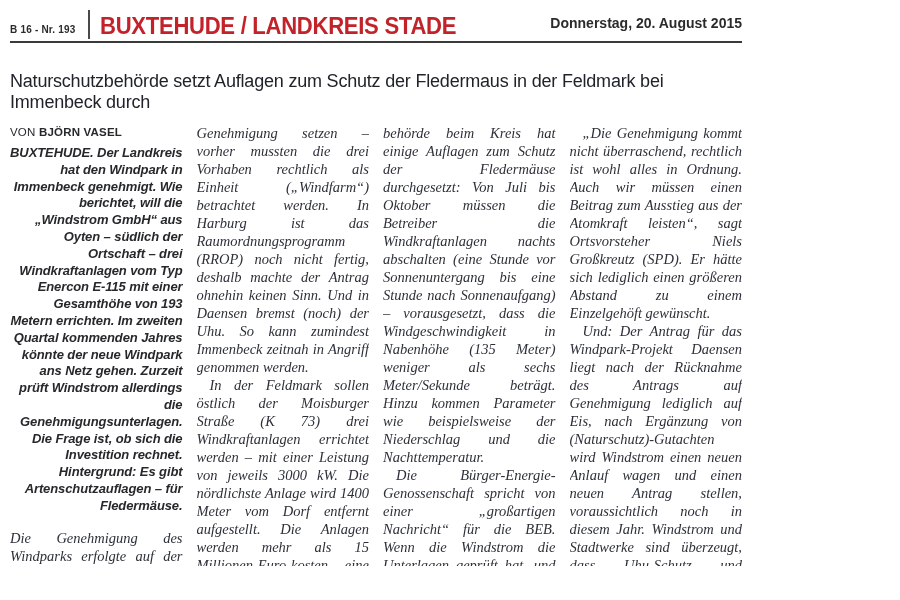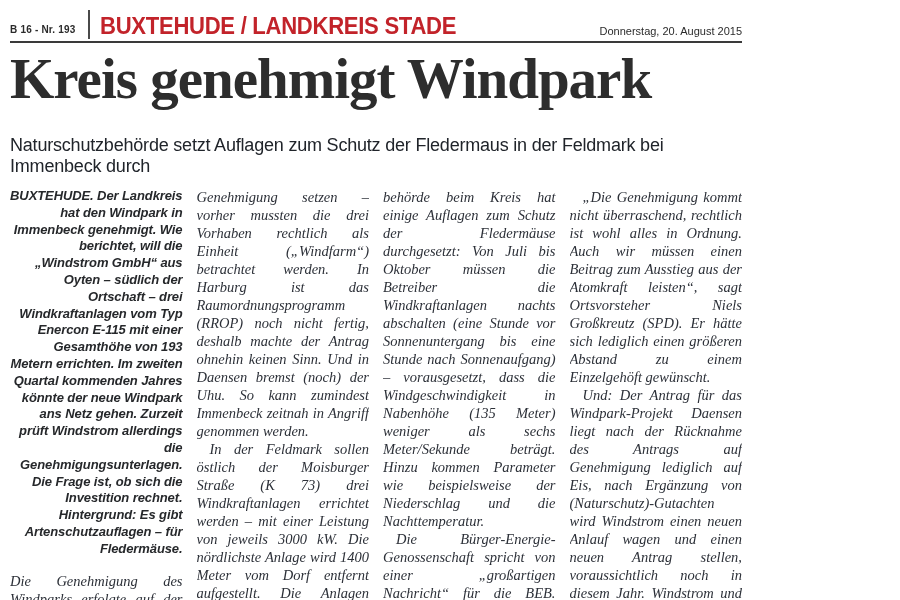--- a/index.html
+++ b/index.html
@@ -39,24 +39,25 @@
     font-weight: bold;
     letter-spacing: -0.3px;
     line-height: 1;
     padding-bottom: 2px;
     white-space: nowrap;
     transform-origin: left bottom;
     transform: scaleX(0.96);
   }
   .date {
     margin-left: auto;
-    font-size: 11px;
+    font-size: 14px;
     color: #2b2b2b;
-    padding-bottom: 3px;
+    padding-bottom: 9px;
     white-space: nowrap;
+    font-weight: bold;
   }
   .rule {
     height: 2px;
     background: #3a3a3a;
     margin-top: 1px;
   }
   
   .headline {
     font-family: "Liberation Serif", serif;
     font-weight: bold;
@@ -117,26 +118,26 @@
 
   <div class="topbar">
     <span class="issue">B 16 - Nr. 193</span>
     <span class="vline"></span>
     <span class="section-title" style="color: rgb(194, 35, 42);">BUXTEHUDE / LANDKREIS STADE</span>
     <span class="date">Donnerstag, 20. August 2015</span>
   </div>
 
   <div class="rule"></div>
 
-  <h1 class="headline">Kreis genehmigt Windpark</h1>
 
   <h2 class="subheadline">Naturschutzbehörde setzt Auflagen zum Schutz der Fledermaus in der Feldmark bei Immenbeck durch</h2>
 
   <div class="columns">
     <div class="col" id="col-0">
+      <div class="byline"><span>VON </span><b>BJÖRN VASEL</b></div>
     <p class="intro">BUXTEHUDE. Der Landkreis hat den Windpark in Immenbeck genehmigt. Wie berichtet, will die „Windstrom GmbH“ aus Oyten – südlich der Ortschaft – drei Windkraftanlagen vom Typ Enercon E-115 mit einer Gesamthöhe von 193 Metern errichten. Im zweiten Quartal kommenden Jahres könnte der neue Windpark ans Netz gehen. Zurzeit prüft Windstrom allerdings die Genehmigungsunterlagen. Die Frage ist, ob sich die Investition rechnet. Hintergrund: Es gibt Artenschutzauflagen – für Fledermäuse.</p>
         <p class="body">Die Genehmigung des Windparks erfolgte auf der Basis des Bundesimmissionsschutzgesetzes – kurz BImSchG. Eine Umweltverträglichkeitsprüfung war laut Kreis-Sprecher Christian Schmidt nicht erforderlich. Nachdem die Windstrom (vorerst) ihre Anträge für die Windparks in Daensen und in Ardestorf/Elstorf zurückgezogen hatte, konnte die Behörde ihren Stempel unter die „BImSch“-</p>
       </div>
     <div class="col" id="col-1">
         <p class="body">Genehmigung setzen – vorher mussten die drei Vorhaben rechtlich als Einheit („Windfarm“) betrachtet werden. In Harburg ist das Raumordnungsprogramm (RROP) noch nicht fertig, deshalb machte der Antrag ohnehin keinen Sinn. Und in Daensen bremst (noch) der Uhu. So kann zumindest Immenbeck zeitnah in Angriff genommen werden.</p>
         <p class="body indent">In der Feldmark sollen östlich der Moisburger Straße (K 73) drei Windkraftanlagen errichtet werden – mit einer Leistung von jeweils 3000 kW. Die nördlichste Anlage wird 1400 Meter vom Dorf entfernt aufgestellt. Die Anlagen werden mehr als 15 Millionen Euro kosten – eine Anlage wird voraussichtlich der Bürger-Energie-Genossenschaft gehören. Sie wird ihre Drei-Megawatt-Mühle im Pool mit den Eigentümern der beiden anderen Räder – der Windstrom und den Grundstückseigentümern – betreiben.</p>
       </div>
     <div class="col" id="col-2">
         <p class="body">behörde beim Kreis hat einige Auflagen zum Schutz der Fledermäuse durchgesetzt: Von Juli bis Oktober müssen die Betreiber die Windkraftanlagen nachts abschalten (eine Stunde vor Sonnenuntergang bis eine Stunde nach Sonnenaufgang) – vorausgesetzt, dass die Windgeschwindigkeit in Nabenhöhe (135 Meter) weniger als sechs Meter/Sekunde beträgt. Hinzu kommen Parameter wie beispielsweise der Niederschlag und die Nachttemperatur.</p>
         <p class="body indent">Die Bürger-Energie-Genossenschaft spricht von einer „großartigen Nachricht“ für die BEB. Wenn die Windstrom die Unterlagen geprüft hat, und es Aussagen der Enercon zum Liefertermin und der Bank zur Finanzierung gibt, wird die Bürger-Energie (ihre Mitglieder) informieren – mit einem Terminplan zum Erwerb des Windrads. Mehr als fünf Millionen Euro müssen die Genossen einwerben, so Vorstand Christopher Haines.</p>

